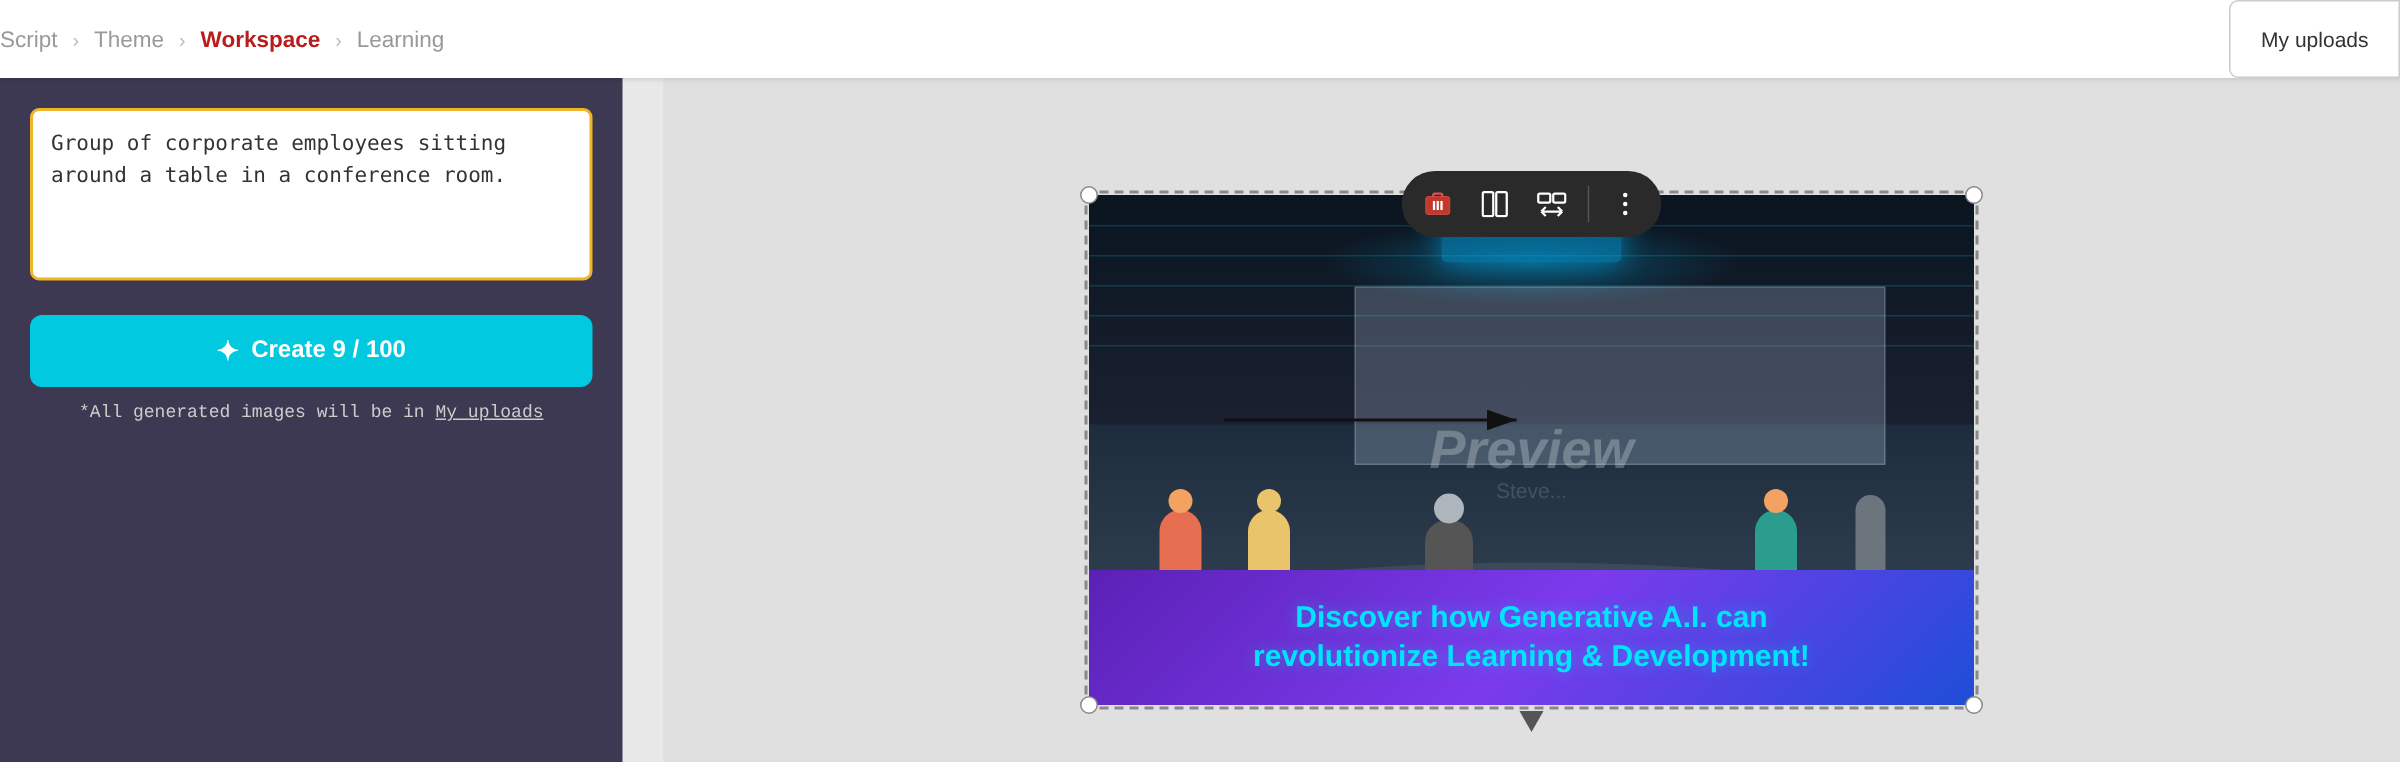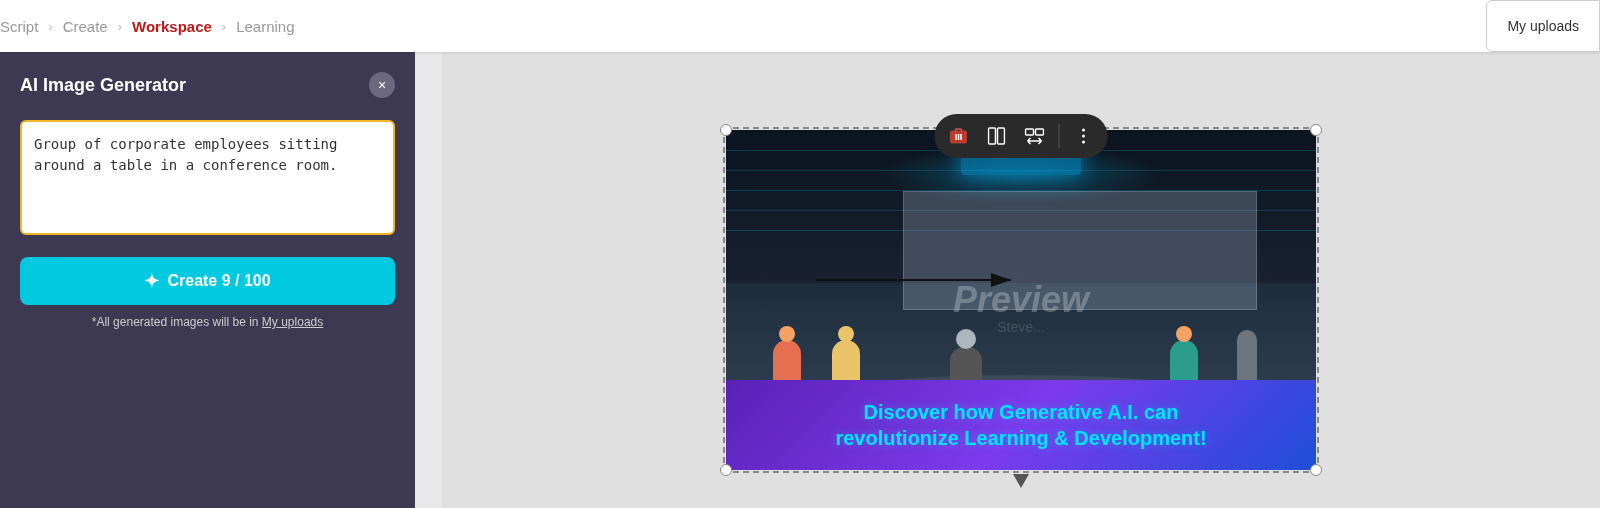--- a/index.html
+++ b/index.html
@@ -126,20 +126,21 @@
     }
     .create-btn .sparkle-icon {
       font-size: 18px;
     }
 
     .uploads-note {
       margin-top: 10px;
       font-size: 12px;
       color: #ccc;
       text-align: center;
+      font-family: Liberation Mono, monospace;
     }
     .uploads-note a {
       color: #ccc;
       text-decoration: underline;
     }
 
     
     .canvas-area {
       position: absolute;
       top: 52px;
@@ -369,34 +370,30 @@
       z-index: 300;
     }
   </style>
 </head>
 <body>
 
 <nav class="top-nav">
   <div class="nav-breadcrumb">
     <span class="nav-item">Script</span>
     <span class="nav-chevron">›</span>
-    <span class="nav-item">Create</span>
+    <span class="nav-item">Theme</span>
     <span class="nav-chevron">›</span>
     <span class="nav-item active">Workspace</span>
     <span class="nav-chevron">›</span>
     <span class="nav-item">Learning</span>
   </div>
   <button class="my-uploads-btn">My uploads</button>
 </nav>
 
 <aside class="left-panel">
-  <div class="panel-header">
-    <h2 class="panel-title">AI Image Generator</h2>
-    <button class="close-btn">×</button>
-  </div>
 
   <textarea class="prompt-textarea" style="">Group of corporate employees sitting around a table in a conference room.</textarea>
 
   <button class="create-btn">
     <span class="sparkle-icon">✦</span>
     <span>Create 9 / 100</span>
   </button>
 
   <p class="uploads-note">
     <span>*All generated images will be in </span><a href="#">My uploads</a>

